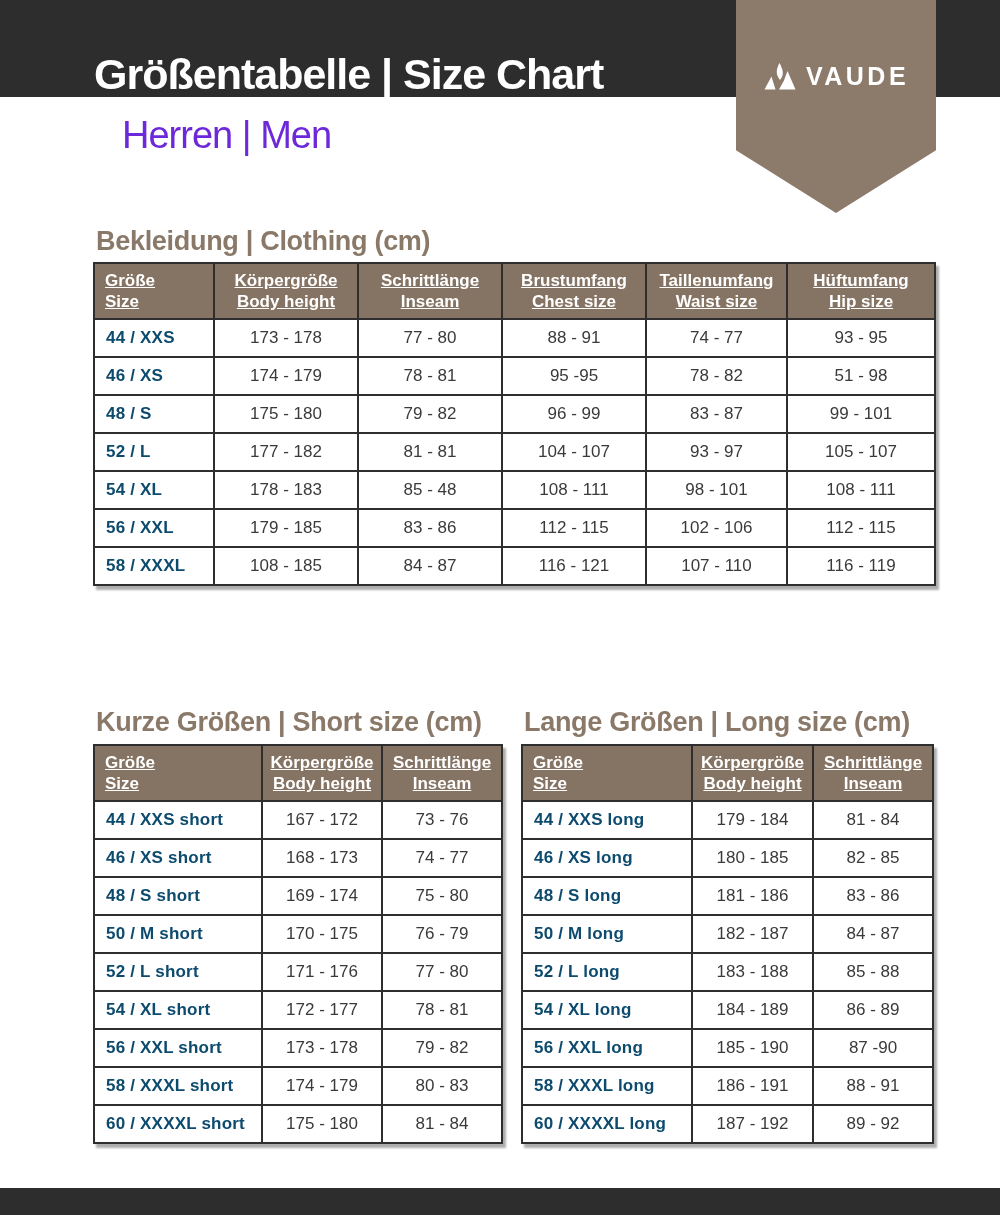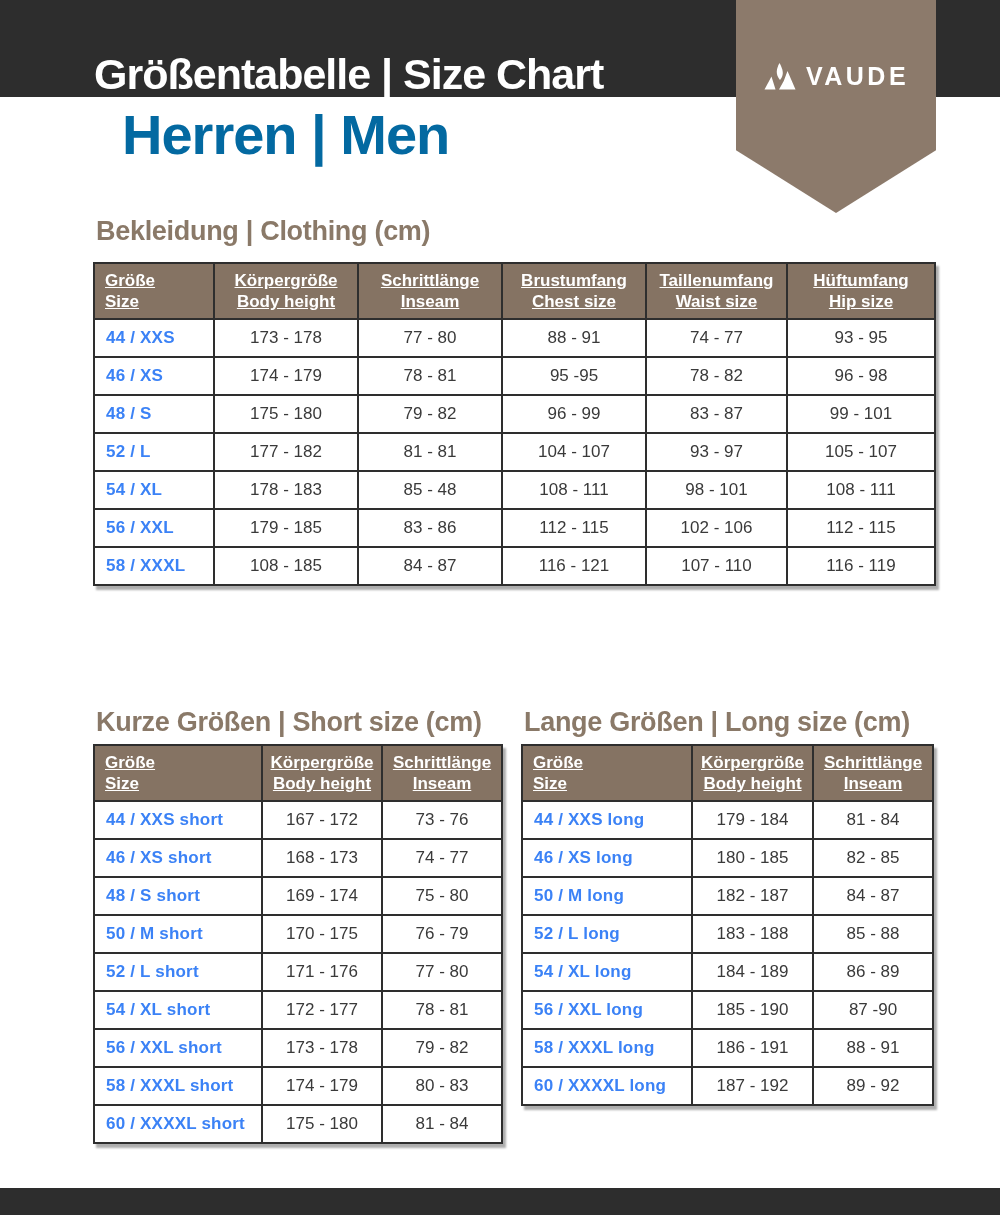--- a/index.html
+++ b/index.html
@@ -8,40 +8,40 @@
     font-family:"Liberation Sans","DejaVu Sans",sans-serif; overflow:hidden;padding-left:40px;
   }
   
   .topbar { position:absolute; left:0; top:0; width:1000px; height:97px; background:#2d2d2d; }
   .main-title {
     position:absolute; left:94px; top:52px; line-height:45px;
     font-size:43px; font-weight:700; color:#ffffff; letter-spacing:-1px; white-space:nowrap;
   }
   .subtitle {
     position:absolute; left:122px; top:113px; line-height:44px;
-    font-size:56px; font-weight:700; color:#0369a1; letter-spacing:-1px; white-space:nowrap;
+    font-size:38px; font-weight:400; color:#6d28d9; letter-spacing:-1px; white-space:nowrap;
   }
   .ribbon {
     position:absolute; left:736px; top:0; width:200px; height:213px; background:#8c7a6b;
     clip-path:polygon(0 0,100% 0,100% 70.5%,50% 100%,0 70.5%);
   }
   .brand-row {
     position:absolute; left:0; top:62px; width:100%;
     display:flex; align-items:center; justify-content:center; gap:9px;
   }
   .brand-icon { display:block; }
   .brand-word {
     color:#ffffff; font-size:25px; font-weight:700; letter-spacing:3.5px; line-height:25px;
   }
   
   .section-title {
     position:absolute; font-size:27px; font-weight:700; color:#8a7968;
     letter-spacing:-0.3px; white-space:nowrap; line-height:30px;
   }
-  .title-clothing { left:96px;  top:216px;text-align:center; }
+  .title-clothing { left:96px;  top:226px;text-align:center; }
   .title-short    { left:96px;  top:707px; }
   .title-long     { left:524px; top:707px; }
 
   table {
     position:absolute; border-collapse:collapse; table-layout:fixed; background:#ffffff;
     box-shadow:3px 4px 2px rgba(0,0,0,0.32);
   }
   .tbl-clothing { left:93px;  top:262px; width:841px; }
   .tbl-short    { left:93px;  top:744px; width:408px; }
   .tbl-long     { left:521px; top:744px; width:411px; }
@@ -63,21 +63,21 @@
     background:#857363; color:#ffffff; border:2px solid #2e2e2e;
     font-size:17px; font-weight:700; line-height:21px;
     text-align:center; vertical-align:middle; padding:5px 6px; height:44px;text-decoration:underline;
   }
   th:first-child { text-align:left; padding-left:10px; }
   td {
     border:2px solid #2e2e2e; height:36px; font-size:17px; vertical-align:middle;
     padding:0 6px;
   }
   td.size-cell {
-    font-weight:700; text-align:left; padding-left:11px; color:#3b82f6; letter-spacing:0.2px;margin-left:8px;
+    font-weight:700; text-align:left; padding-left:11px; color:#0c4a6e; letter-spacing:0.2px;margin-left:8px;
   }
   td.value-cell { text-align:center; color:#3a3a3a; font-weight:400; }
 
   .bottombar { position:absolute; left:0; top:1188px; width:1000px; height:27px; background:#2d2d2d; }
 </style>
 </head>
 <body>
 
 <div class="page">
 
@@ -143,21 +143,21 @@
           <td class="value-cell">88 - 91</td>
           <td class="value-cell">74 - 77</td>
           <td class="value-cell">93 - 95</td>
         </tr>
         <tr>
           <td class="size-cell">46 / XS</td>
           <td class="value-cell">174 - 179</td>
           <td class="value-cell">78 - 81</td>
           <td class="value-cell">95 -95</td>
           <td class="value-cell">78 - 82</td>
-          <td class="value-cell">96 - 98</td>
+          <td class="value-cell">51 - 98</td>
         </tr>
         <tr>
           <td class="size-cell">48 / S</td>
           <td class="value-cell">175 - 180</td>
           <td class="value-cell">79 - 82</td>
           <td class="value-cell">96 - 99</td>
           <td class="value-cell">83 - 87</td>
           <td class="value-cell">99 - 101</td>
         </tr>
         <tr>
@@ -295,20 +295,25 @@
           <td class="size-cell">44 / XXS long</td>
           <td class="value-cell">179 - 184</td>
           <td class="value-cell">81 - 84</td>
         </tr>
         <tr>
           <td class="size-cell">46 / XS long</td>
           <td class="value-cell">180 - 185</td>
           <td class="value-cell">82 - 85</td>
         </tr>
         <tr>
+          <td class="size-cell">48 / S long</td>
+          <td class="value-cell">181 - 186</td>
+          <td class="value-cell">83 - 86</td>
+        </tr>
+        <tr>
           <td class="size-cell">50 / M long</td>
           <td class="value-cell">182 - 187</td>
           <td class="value-cell">84 - 87</td>
         </tr>
         <tr>
           <td class="size-cell">52 / L long</td>
           <td class="value-cell">183 - 188</td>
           <td class="value-cell">85 - 88</td>
         </tr>
         <tr>

